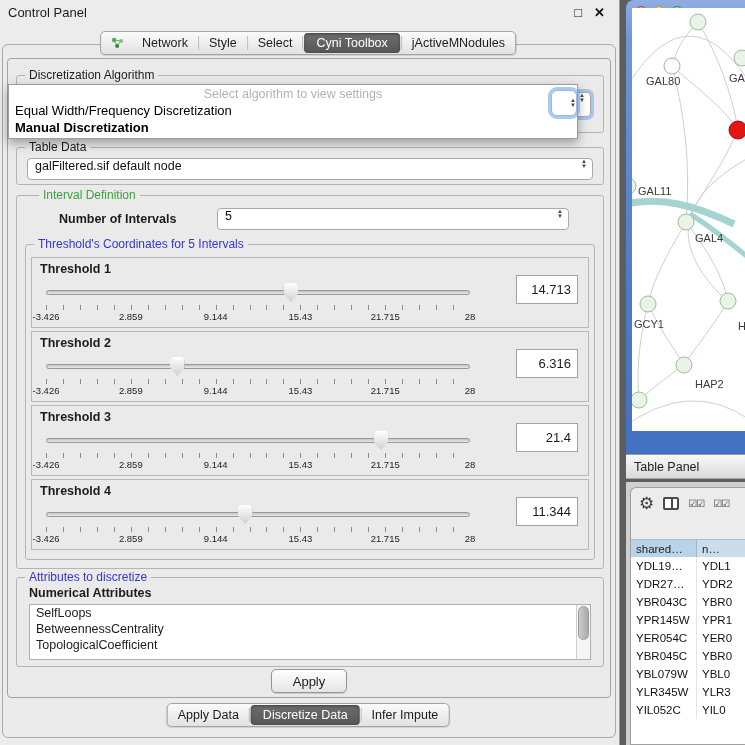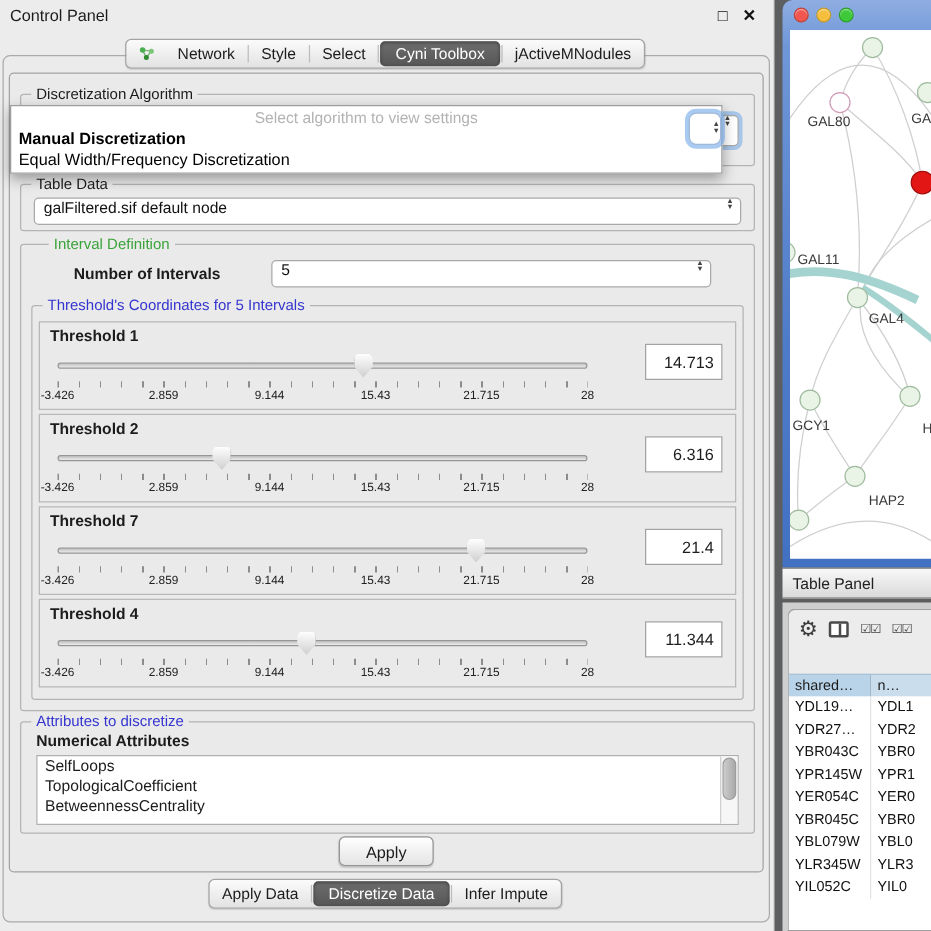--- a/index.html
+++ b/index.html
@@ -107,21 +107,21 @@
   
   .net-window { position: absolute; left: 626px; top: 0; width: 119px; height: 454px;
     background: linear-gradient(180deg, #8fadе2 0%, #6f97d8 8%, #4f7cc9 60%, #4371c2 100%);
     background: linear-gradient(180deg, #8fade2 0%, #6f97d8 8%, #4f7cc9 60%, #4371c2 100%);
     border-radius: 8px 0 0 0; }
   .traffic { position: absolute; left: 9px; top: 6px; display: flex; gap: 6px; }
   .tl { width: 12px; height: 12px; border-radius: 50%; box-shadow: inset 0 1px 1px rgba(255,255,255,.5); }
   .tl.red { background: #f2574f; border: 1px solid #c14238; }
   .tl.yellow { background: #f5bf3d; border: 1px solid #c79a28; }
   .tl.green { background: #3ec93b; border: 1px solid #2da02a; }
-  .net-canvas { position: absolute; left: 6px; top: 24px; width: 113px; height: 423px; background: #fff; overflow: hidden; }
+  .net-canvas { position: absolute; left: 6px; top: 8px; width: 113px; height: 423px; background: #fff; overflow: hidden; }
 
   
   .tp-header { position: absolute; left: 626px; top: 454px; width: 119px; height: 25px;
     background: linear-gradient(#f8f8f8, #dadada); border-top: 1px solid #9a9a9a; border-bottom: 1px solid #a8a8a8;
     display: flex; align-items: center; padding-left: 8px; font-size: 12.5px; color: #222; }
   .tp-body { position: absolute; left: 626px; top: 482px; width: 119px; height: 263px; background: #cfcfcf; }
   .tp-window { position: absolute; left: 4px; top: 5px; width: 115px; height: 258px;
     background: #ececec; border: 1px solid #a0a0a0; border-right: none; border-radius: 6px 0 0 0; overflow: hidden; }
   .tp-toolbar { height: 30px; display: flex; align-items: center; gap: 9px; padding: 0 8px; }
   .tb-ico { display: inline-flex; align-items: center; }
@@ -241,21 +241,21 @@
                 <span class="scale-lbl" style="left: 0%;">-3.426</span>
                 <span class="scale-lbl" style="left: 20%;">2.859</span>
                 <span class="scale-lbl" style="left: 40%;">9.144</span>
                 <span class="scale-lbl" style="left: 60%;">15.43</span>
                 <span class="scale-lbl" style="left: 80%;">21.715</span>
                 <span class="scale-lbl" style="left: 100%;">28</span>
               </div>
               <div class="val-box">6.316</div>
             </div>
             <div class="th-panel">
-              <div class="th-title">Threshold 7</div>
+              <div class="th-title">Threshold 3</div>
               <div class="slider">
                 <div class="track"></div>
                 <div class="handle" style="left: 79%;"></div>
               </div>
               <div class="ticks"></div>
               <div class="scale">
                 <span class="scale-lbl" style="left: 0%;">-3.426</span>
                 <span class="scale-lbl" style="left: 20%;">2.859</span>
                 <span class="scale-lbl" style="left: 40%;">9.144</span>
                 <span class="scale-lbl" style="left: 60%;">15.43</span>
@@ -284,22 +284,22 @@
           </div>
       </div>
     </div>
 
     <div class="group attr-group">
       <span class="gtitle blue">Attributes to discretize</span>
       <div class="attr-sub">Numerical Attributes</div>
       <div class="attr-list" id="attr-list">
 
       <div class="attr-item">SelfLoops</div>
+          <div class="attr-item">BetweennessCentrality</div>
           <div class="attr-item">TopologicalCoefficient</div>
-          <div class="attr-item">BetweennessCentrality</div>
           <div class="vscroll">
           <div class="vthumb"></div>
         </div>
         </div>
     </div>
 
     <div class="apply-btn">Apply</div>
   </div>
 
   <div class="tabbar bottom" id="bottom-tabs">
@@ -313,22 +313,22 @@
       <span class="tab-sep"></span>
       <div class="tab">
         <span>Infer Impute</span>
       </div>
     </div>
 </div>
 
 <div class="popup">
   <div class="popup-hint">Select algorithm to view settings</div>
   <div id="popup-opts">
+      <div class="popup-opt">Equal Width/Frequency Discretization</div>
       <div class="popup-opt bold">Manual Discretization</div>
-      <div class="popup-opt">Equal Width/Frequency Discretization</div>
     </div>
 </div>
 <div class="combo-stub">
   <span class="arrows"></span>
 </div>
 
 <div class="net-window">
   <div class="traffic">
     <span class="tl red"></span>
     <span class="tl yellow"></span>

